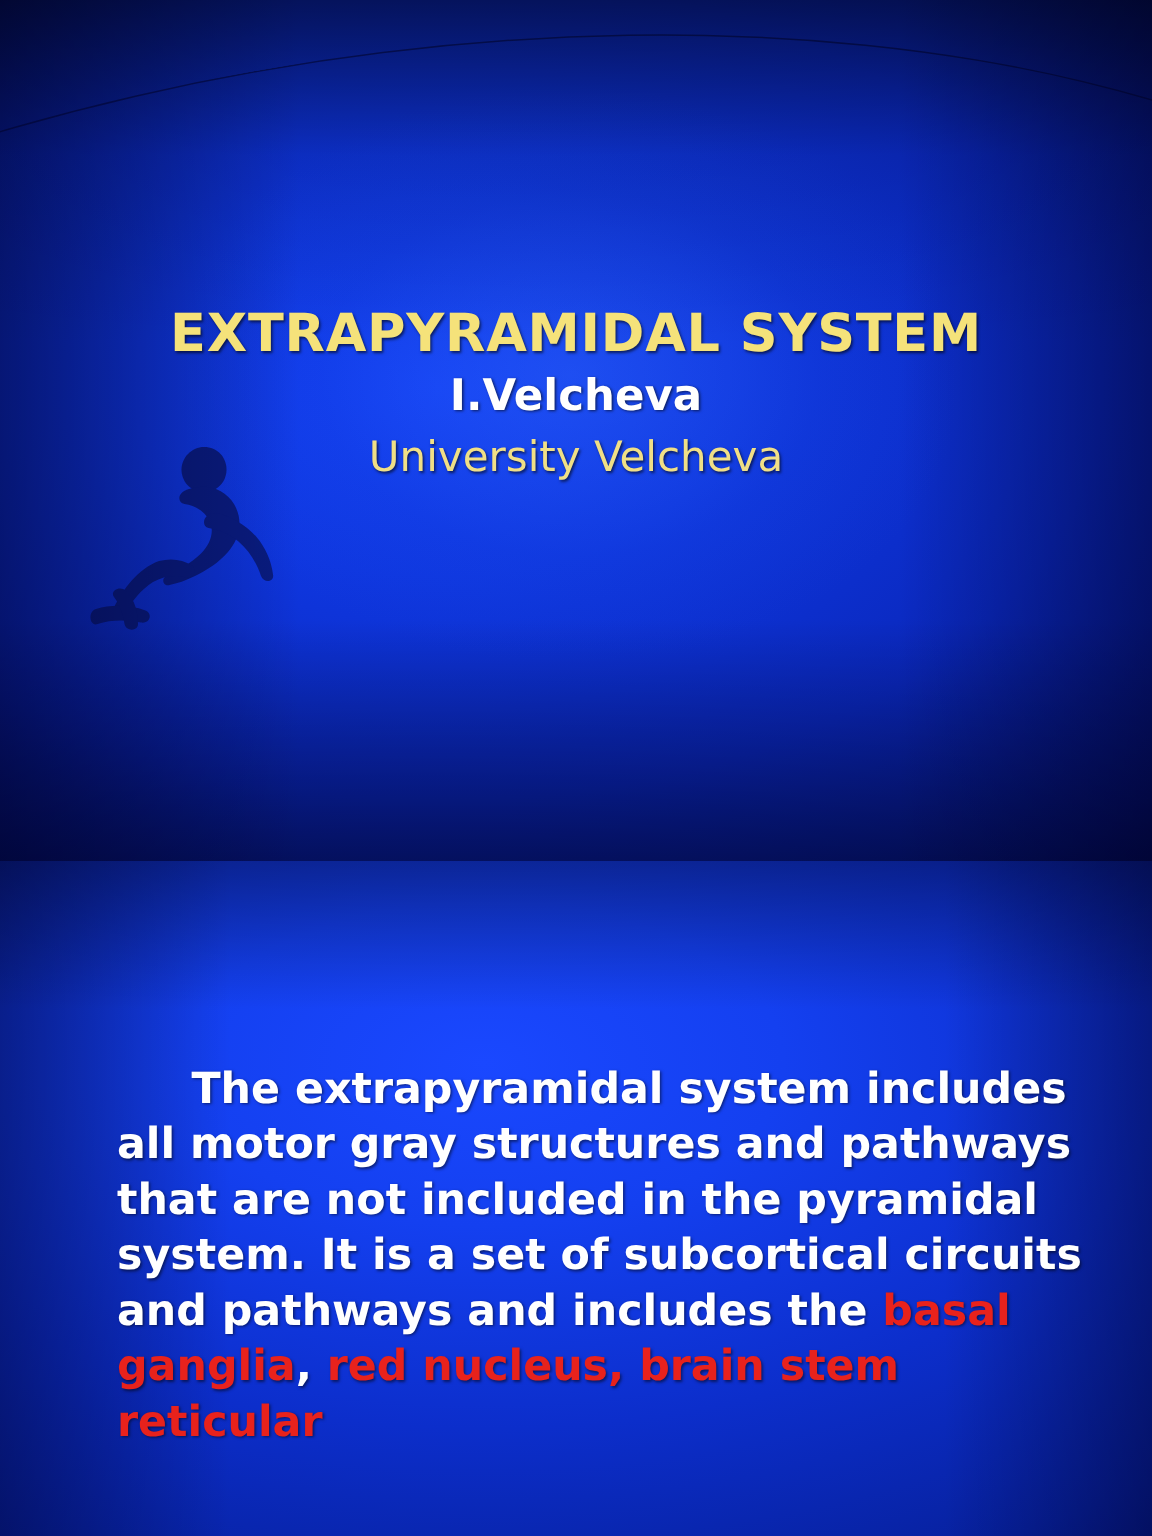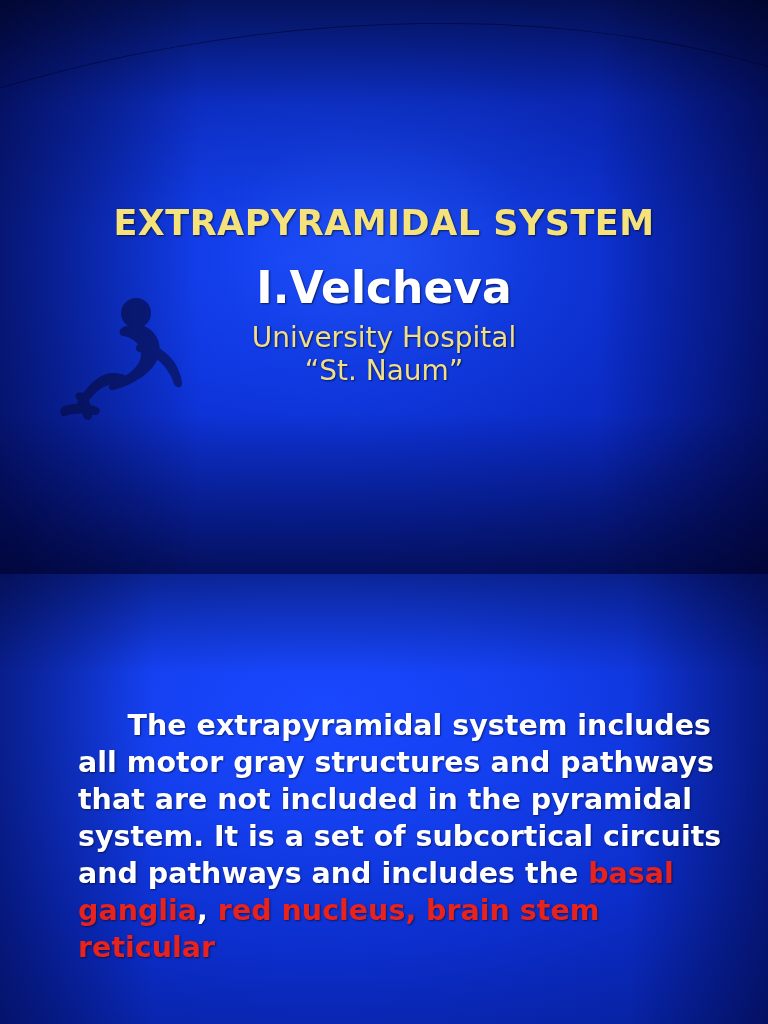--- a/index.html
+++ b/index.html
@@ -89,23 +89,23 @@
     font-weight: bold;
     font-size: 35px;
     color: #f5e27a;
     letter-spacing: 0.5px;
     text-shadow: 1px 1px 2px rgba(0,0,0,0.6);
     line-height: 1.05;
   }
   .s1-author {
     font-family: "DejaVu Sans", sans-serif;
     font-weight: bold;
-    font-size: 44px;
+    font-size: 29px;
     color: #ffffff;
-    margin-top: 20px;
+    margin-top: 4px;
     text-shadow: 1px 1px 2px rgba(0,0,0,0.6);
     text-align: center;
   }
   .s1-org {
     font-family: "DejaVu Sans", sans-serif;
     font-size: 28px;
     color: #f0df86;
     margin-top: 8px;
     line-height: 1.18;
     text-shadow: 1px 1px 2px rgba(0,0,0,0.6);
@@ -185,22 +185,21 @@
         <path d="M66 84 c8 -2 16 -1 22 3 c4 3 1 9 -4 8 c-7 -2 -15 -1 -22 3 c-8 5 -14 13 -19 21 c-3 4 -9 1 -7 -4 c6 -12 16 -26 30 -31 Z"></path>
         <path d="M24 116 c10 -3 22 -3 33 1 c5 2 3 9 -3 8 c-10 -2 -20 -2 -29 1 c-5 2 -7 -8 -1 -10 Z"></path>
         <path d="M44 104 c6 6 8 14 8 22 c0 5 -8 5 -9 0 c-1 -7 -3 -13 -7 -18 c-3 -4 4 -8 8 -4 Z"></path>
       </g>
     </svg>
 
     <div class="s1-text">
       <div class="s1-title">EXTRAPYRAMIDAL SYSTEM</div>
       <div class="s1-author">I.Velcheva</div>
       <div class="s1-org">
-        <span>University Hospital</span>
-        <span class="line2">“St. Naum”</span>
+        <span>University Velcheva</span>
       </div>
     </div>
   </div>
 
   <div class="slide2">
     <div class="arc b1"></div>
     <div class="arc b2 light"></div>
     <div class="arc b3"></div>
   </div>
 

